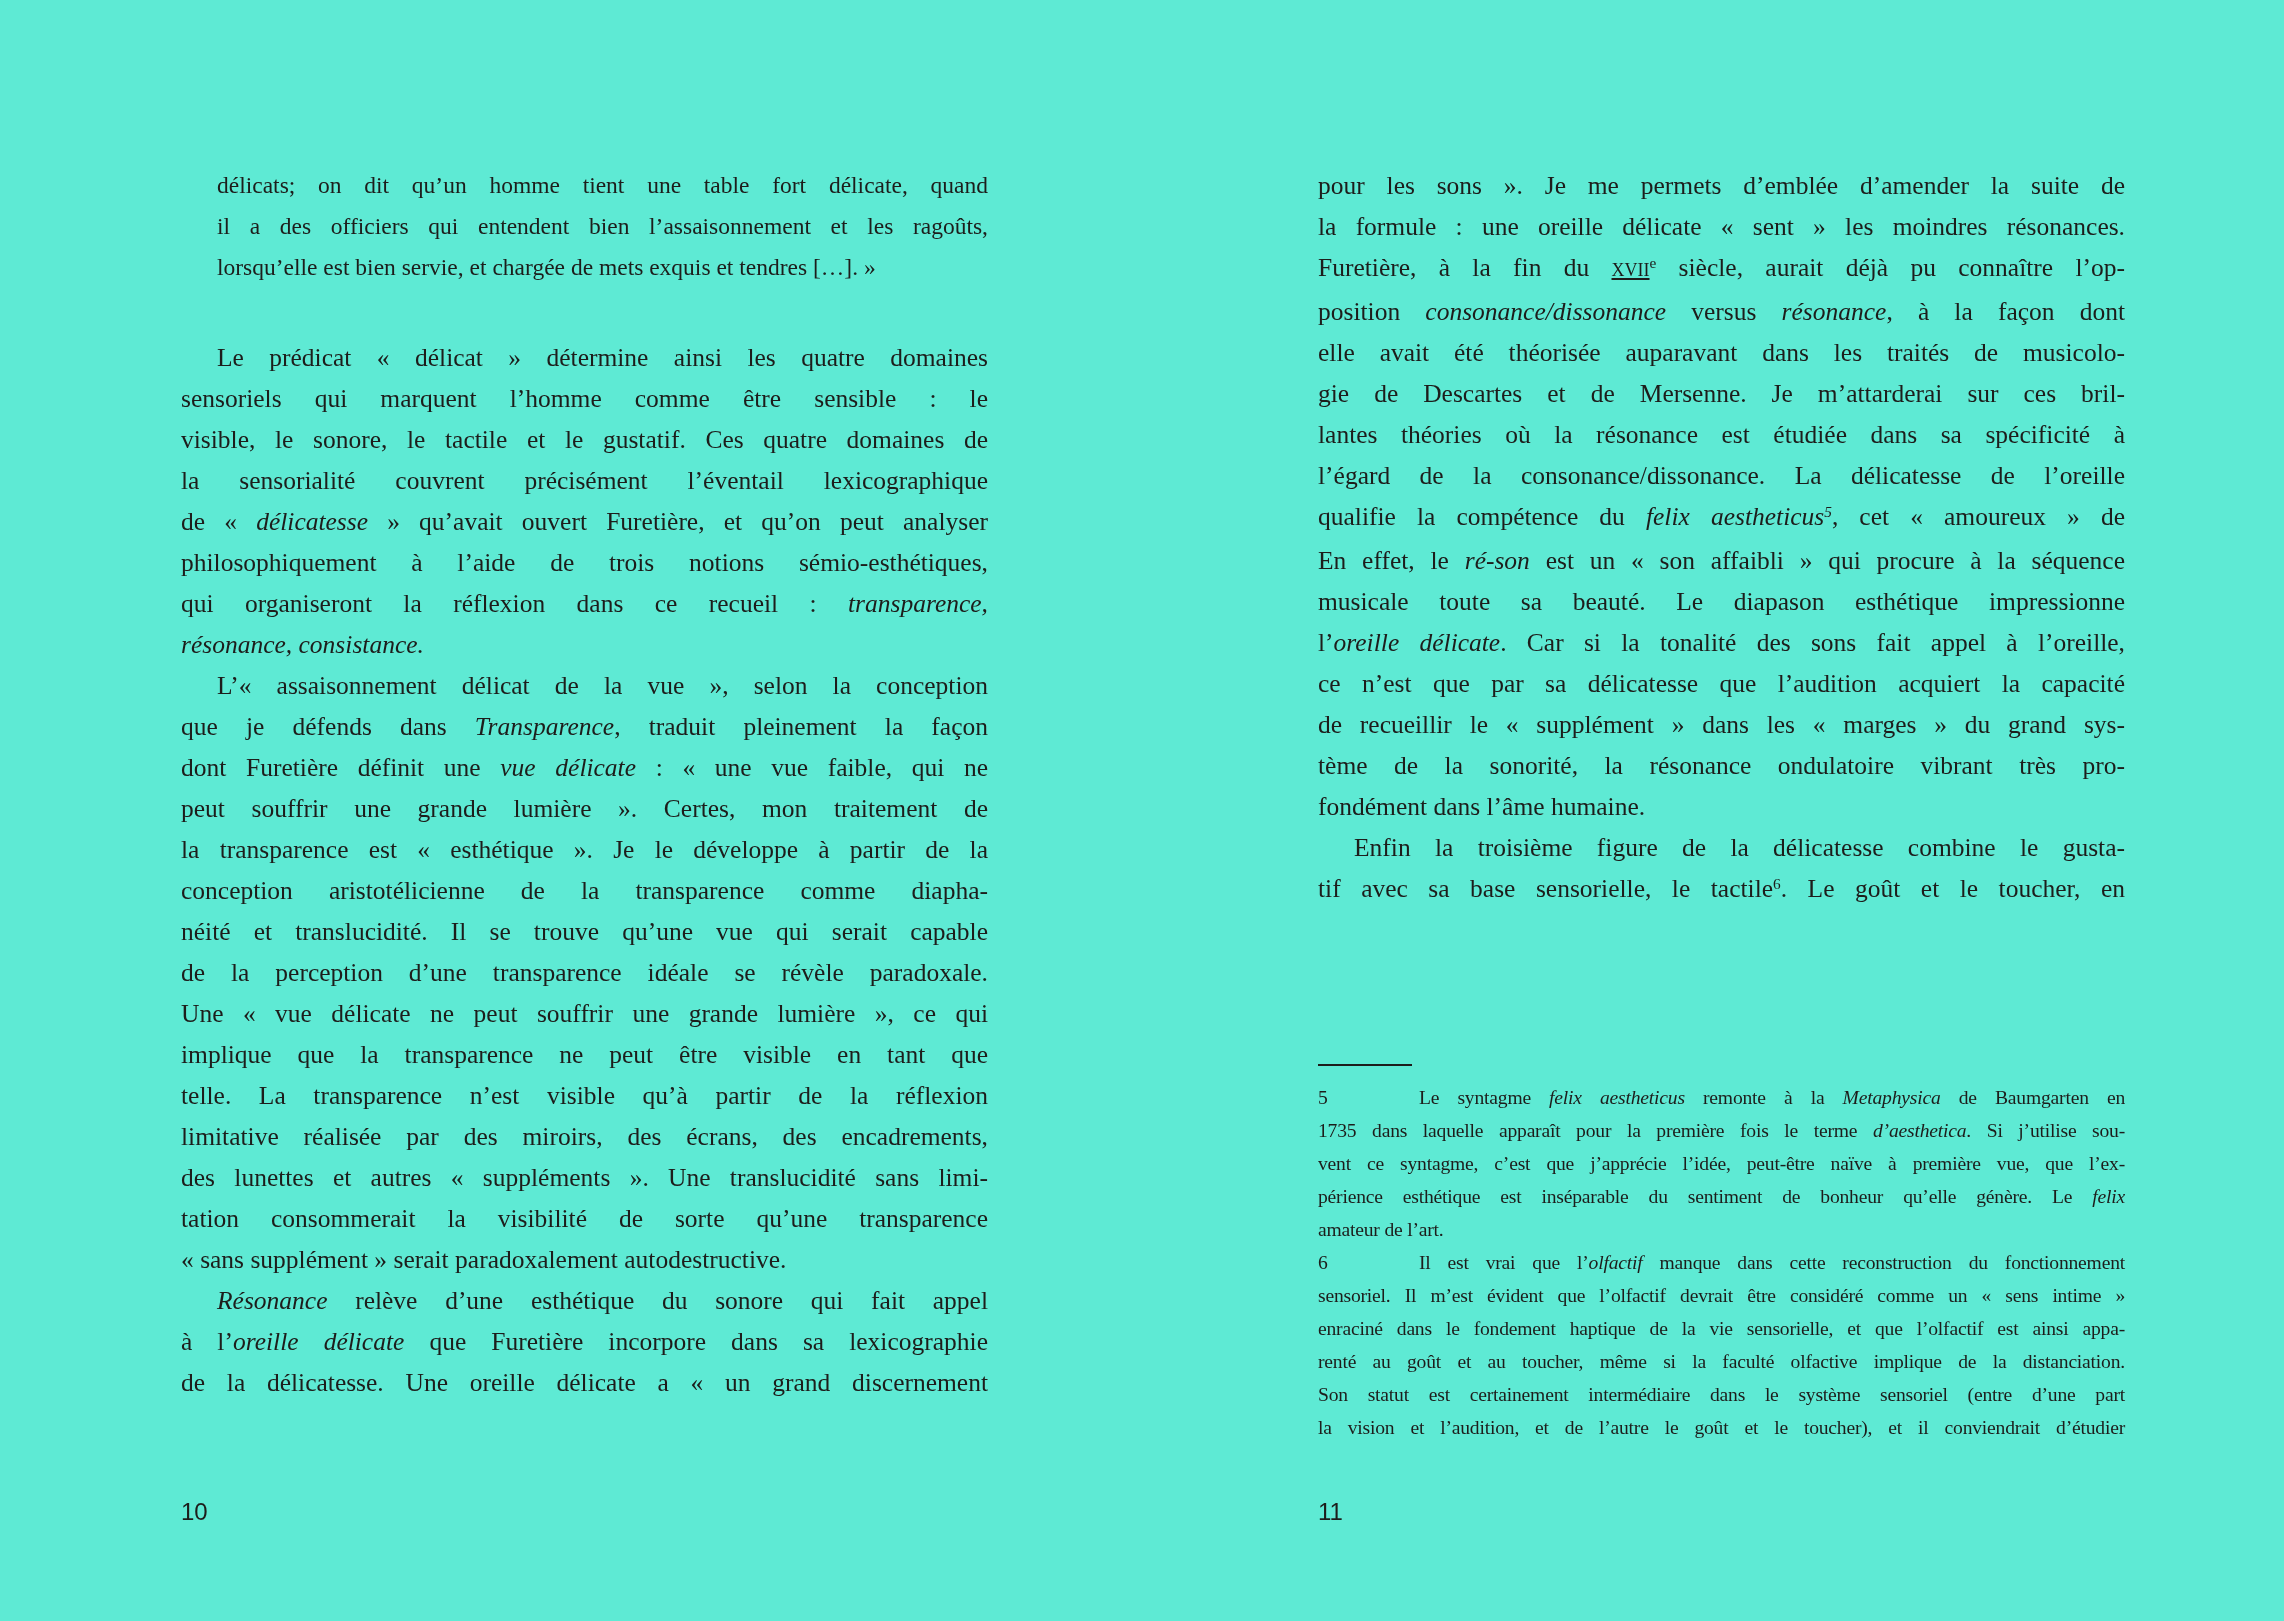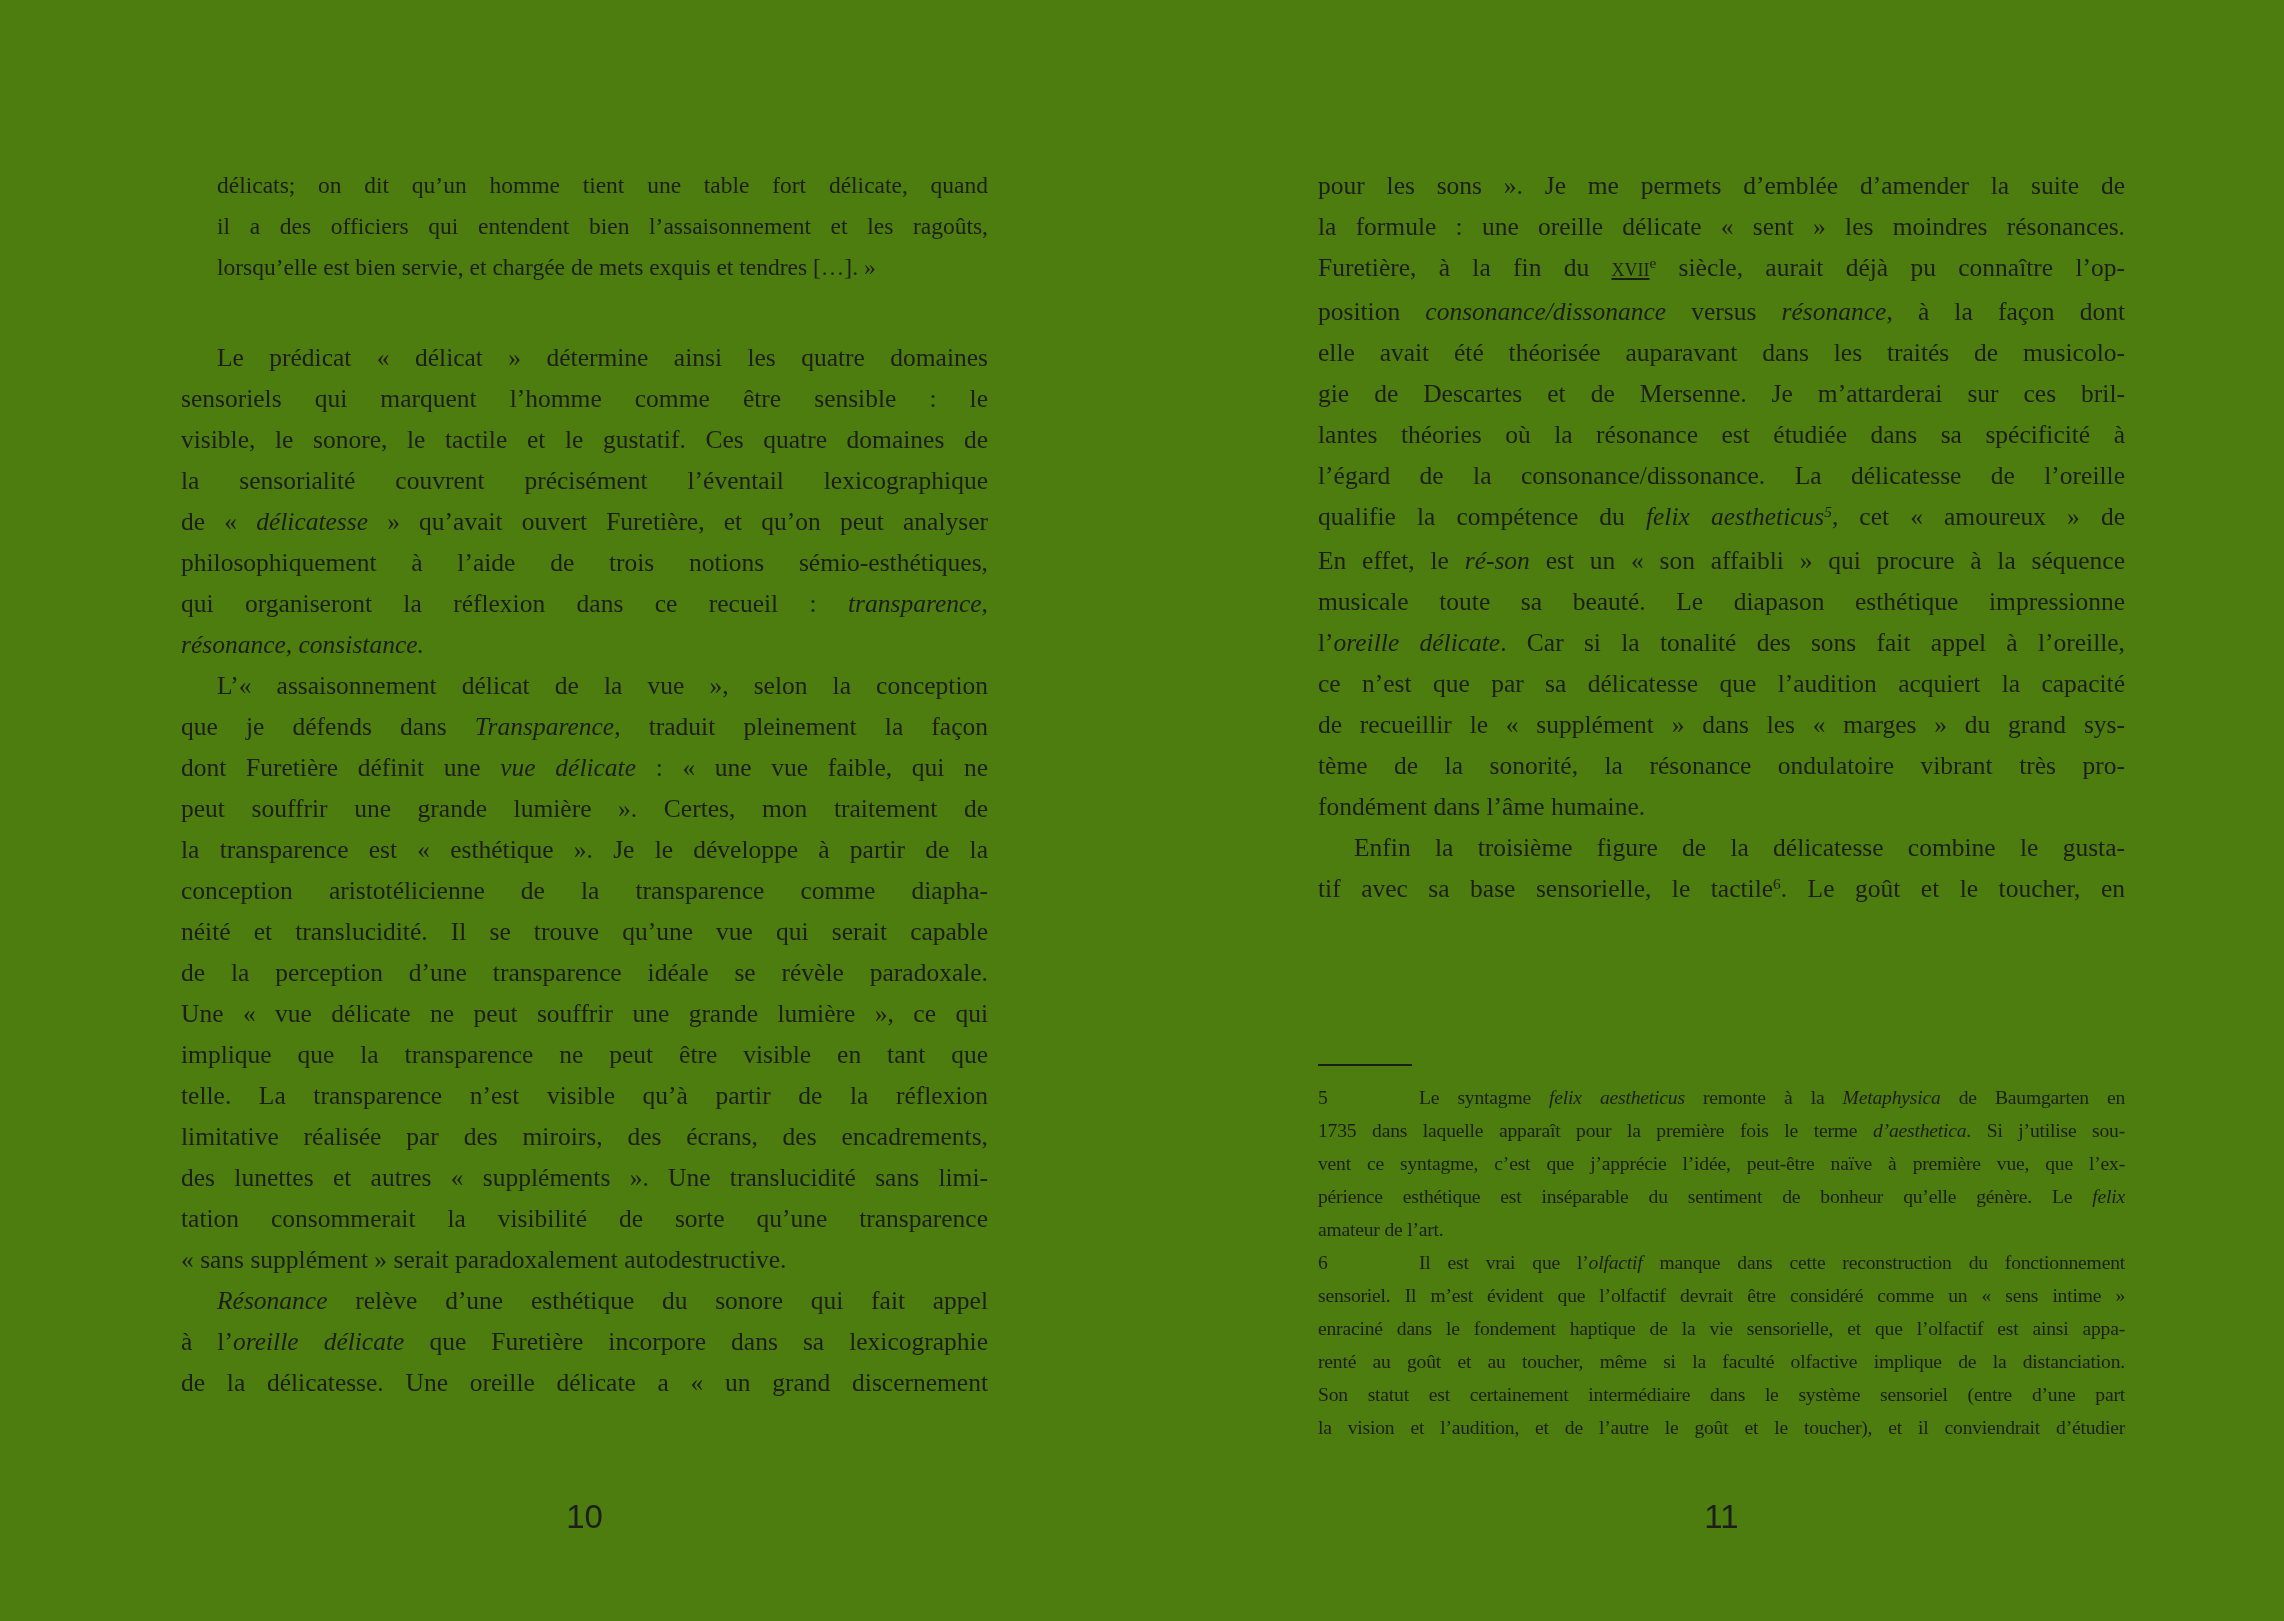--- a/index.html
+++ b/index.html
@@ -1,19 +1,19 @@
 <!DOCTYPE html>
 <html><head>
 <meta charset="utf-8">
 <style>
   html,body{margin:0;padding:0;background:#ffffff;}
   .spread{
     position:relative;
     width:2285px;height:1621px;
-    background:#4d7c0f;
+    background:#5eead4;
     font-family:"Liberation Serif","DejaVu Serif",serif;
     color:#1d1d1b;
     overflow:hidden;
   }
   .col{position:absolute;width:807px;font-size:25.5px;line-height:41px;}
   #col-left{left:181px;top:165px;}
   #col-right{left:1318px;top:165px;}
   .para{margin:0;padding:0;}
   .para.quote{margin-left:36px;margin-bottom:49px;font-size:23.5px;}
   .para.indent > .line:first-child{text-indent:36px;}
@@ -23,23 +23,23 @@
   .sc{font-variant:small-caps;text-decoration:underline;}
   .sup{font-size:0.6em;position:relative;top:-0.5em;}
   .isup{font-size:0.6em;position:relative;top:-0.5em;font-style:italic;}
   .num{display:inline-block;width:101px;}
   .footnotes{
     position:absolute;left:1318px;top:1064px;width:807px;
     font-size:19.6px;line-height:33px;letter-spacing:-0.2px;
   }
   .fnrule{width:94px;border-top:2.9px solid #1d1d1b;margin-bottom:14.7px;}
   .pagenum{
-    position:absolute;top:1498px;width:807px;text-align:center;
+    position:absolute;top:1498px;width:807px;
     font-family:"Liberation Sans","DejaVu Sans",sans-serif;
-    font-size:33px;color:#1d1d1b;
+    font-size:24px;color:#1d1d1b;
   }
   #pn-left{left:181px;}
   #pn-right{left:1318px;}
 </style>
 </head>
 <body>
 
 <div class="spread">
 
   <div class="col" id="col-left">

